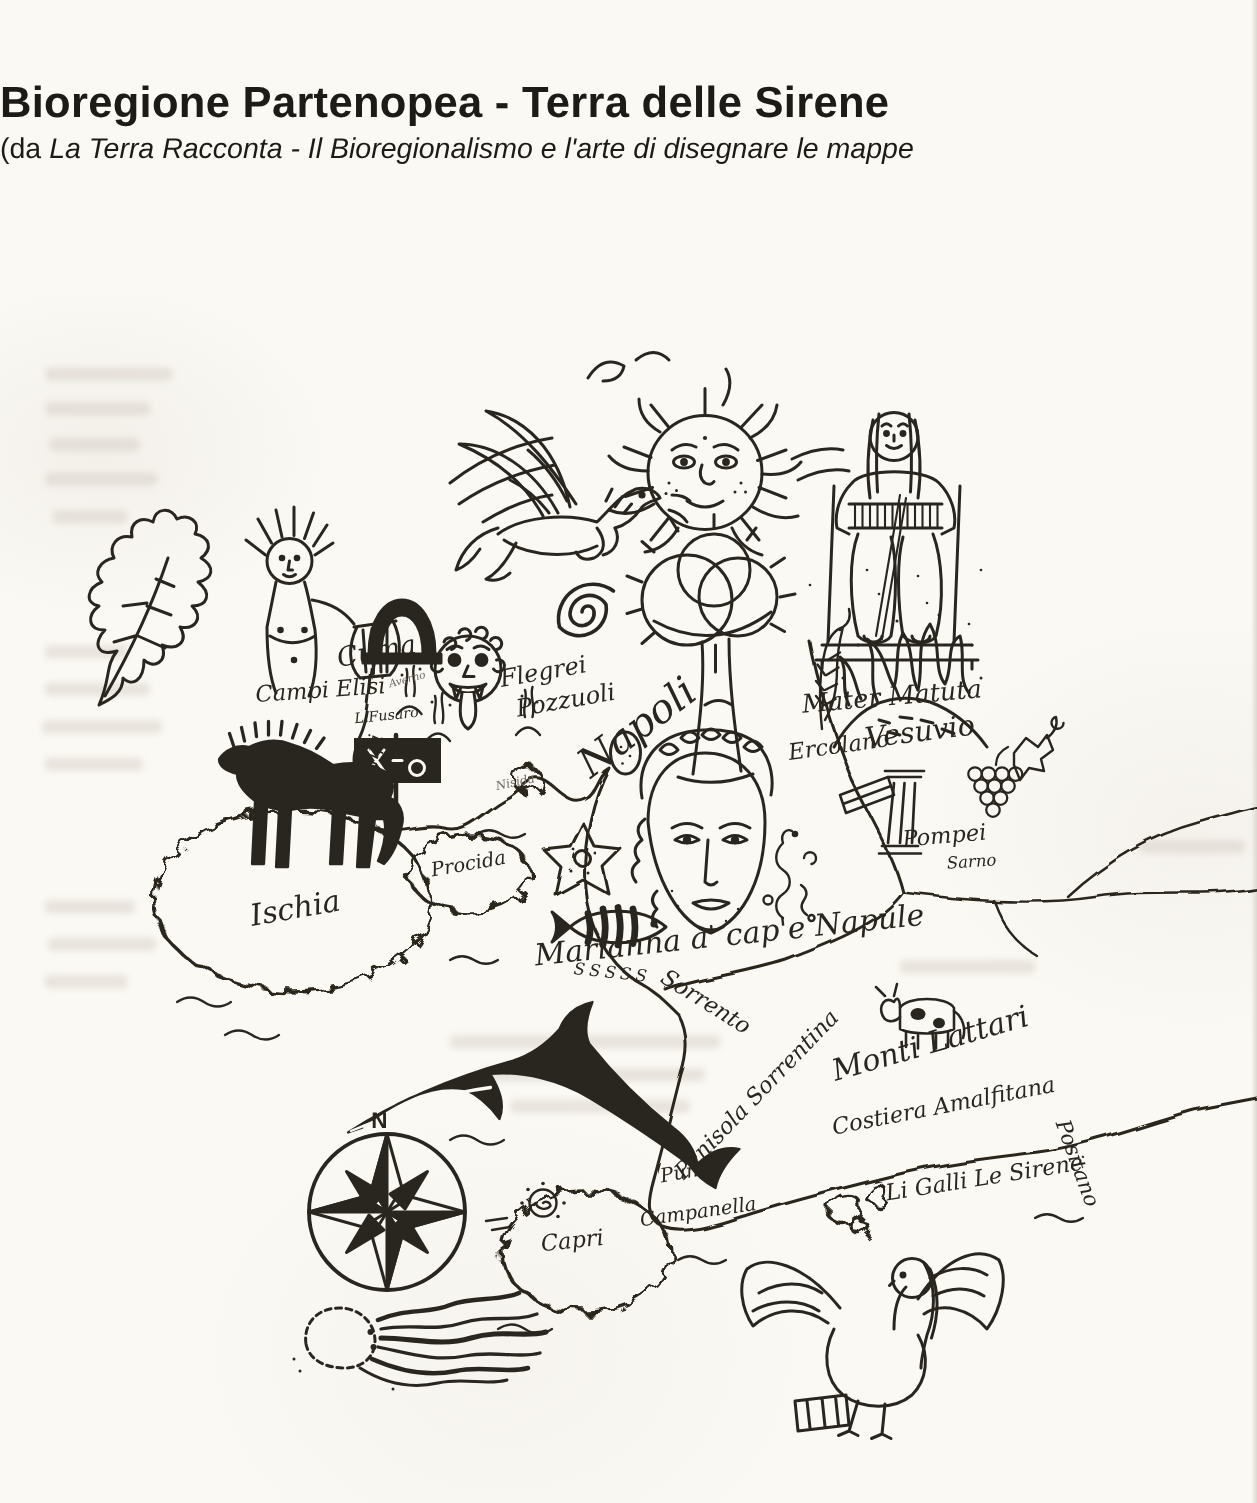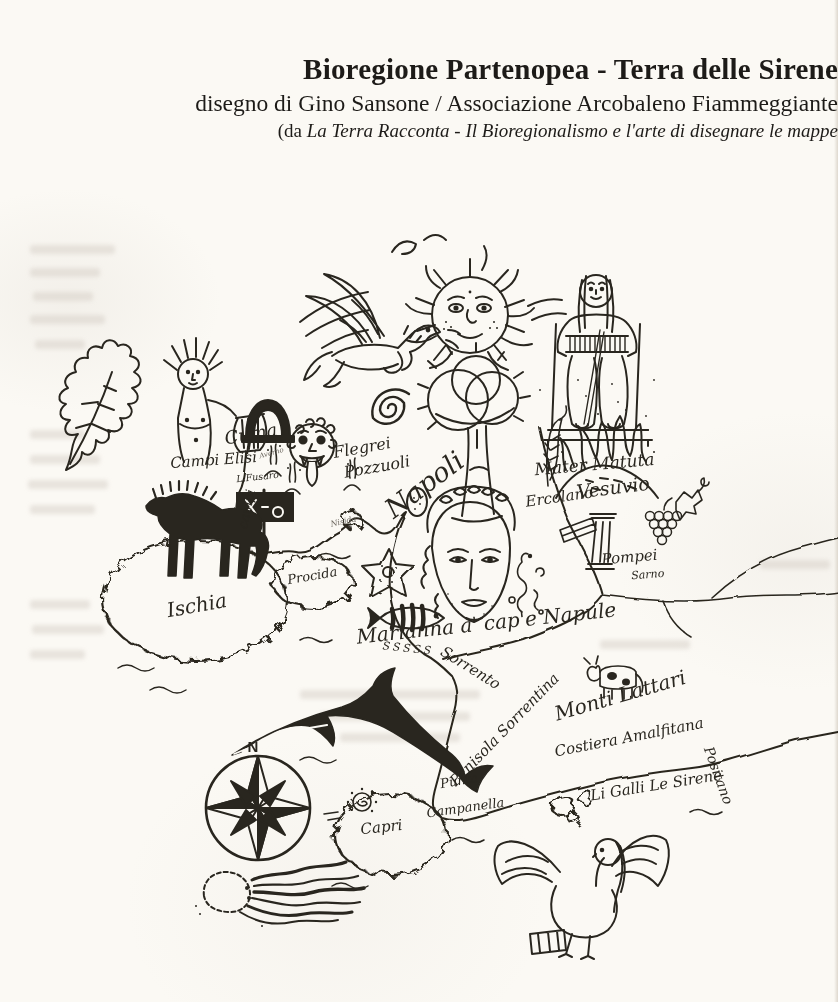--- a/index.html
+++ b/index.html
@@ -9,38 +9,37 @@
     font-family:"Liberation Sans",sans-serif;color:#1d1b18;
   }
   body::before{
     content:"";position:absolute;inset:0;pointer-events:none;
     background:
       radial-gradient(220px 160px at 8% 30%, rgba(205,198,188,.18), transparent 70%),
       radial-gradient(260px 200px at 95% 55%, rgba(205,198,188,.14), transparent 70%),
       radial-gradient(300px 240px at 40% 90%, rgba(210,203,194,.12), transparent 70%);
   }
   .scan-edge{position:absolute;right:0;top:0;width:4px;height:100%;background:linear-gradient(to left,#ded8ce,rgba(222,216,206,0));}
-  .header{position:absolute;left:0;top:52px;width:838px;text-align:right;line-height:1.22;font-family:Liberation Serif, serif;}
+  .header{position:absolute;left:0;top:52px;width:838px;text-align:left;line-height:1.22;}
   .header h1{margin:0;font-size:29px;font-weight:bold;letter-spacing:.2px;}
   .header .byline{margin:2px 0 0 0;font-size:23.5px;}
   .header .source{margin:1px 0 0 0;font-size:19px;}
   .header em{font-style:italic;}
   .ghost{position:absolute;height:9px;background:#d5cec6;opacity:.5;filter:blur(2px);border-radius:3px;}
   svg text{font-family:"DejaVu Serif",serif;font-style:italic;fill:#29261f;}
   svg .sans{font-family:"Liberation Sans",sans-serif;font-style:normal;font-weight:bold;}
   svg .tiny{fill:#6f6a62;}
 </style>
 </head>
 <body>
 
 <div class="scan-edge"></div>
 
 <div class="header">
   <h1>Bioregione Partenopea - Terra delle Sirene</h1>
-  <p class="byline">disegno di Gino Sansone / Associazione Arcobaleno Fiammeggiante</p>
   <p class="source"><span>(da </span><em>La Terra Racconta - Il Bioregionalismo e l'arte di disegnare le mappe</em></p>
 </div>
 
 <div class="ghost" style="left:30px;top:245px;width:85px"></div>
 <div class="ghost" style="left:30px;top:268px;width:70px"></div>
 <div class="ghost" style="left:33px;top:292px;width:60px"></div>
 <div class="ghost" style="left:30px;top:315px;width:75px"></div>
 <div class="ghost" style="left:35px;top:340px;width:50px"></div>
 <div class="ghost" style="left:30px;top:430px;width:55px"></div>
 <div class="ghost" style="left:30px;top:455px;width:70px"></div>

